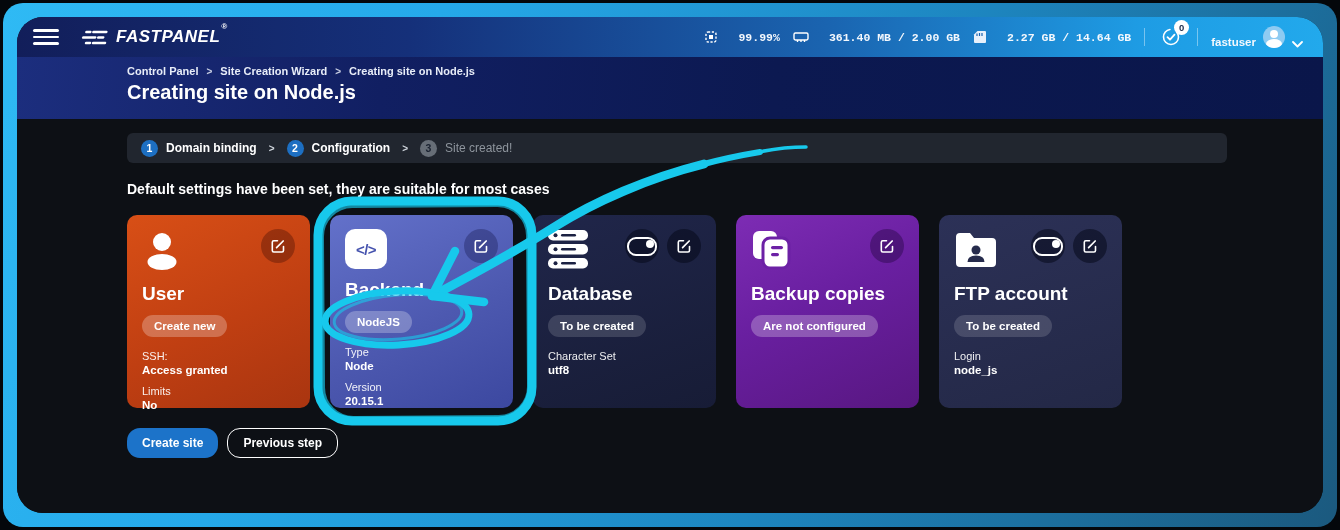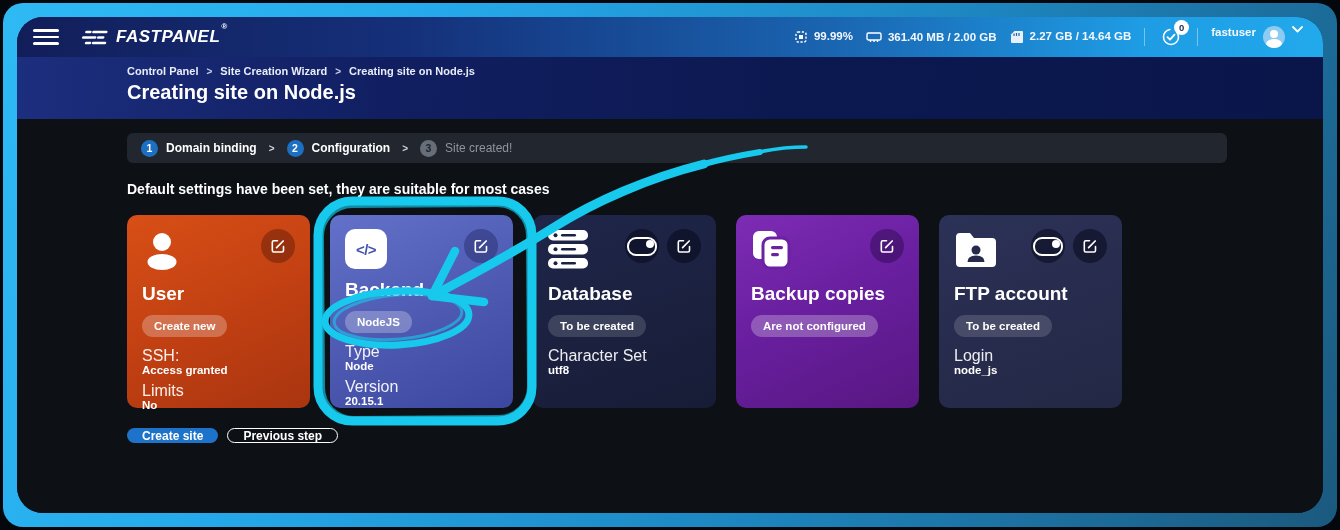--- a/index.html
+++ b/index.html
@@ -24,29 +24,29 @@
     height:40px;flex:0 0 40px;display:flex;align-items:center;
     background:linear-gradient(90deg,#121e5a 0%,#15307a 30%,#1a64b0 62%,#1e9ce4 86%,#22a9ec 100%);
     padding:0 20px 0 16px;color:#fff;
   }
   .menu-btn{width:26px;display:flex;flex-direction:column;gap:4px;cursor:pointer;margin-right:22px;}
   .menu-btn span{display:block;height:2.6px;background:#fff;border-radius:2px;}
   .logo{display:flex;align-items:center;gap:7px;}
   .logo-text{font-size:17px;font-weight:bold;font-style:italic;letter-spacing:.5px;}
   .logo-reg{font-size:8px;vertical-align:top;position:relative;top:-5px;left:1px;}
   .topbar-right{margin-left:auto;display:flex;align-items:center;gap:13px;font-size:11.5px;font-weight:bold;color:#f4f8fd;}
-  .stat{display:flex;gap:6px;white-space:nowrap;}
+  .stat{display:flex;align-items:center;gap:20px;white-space:nowrap;font-family:Liberation Mono, monospace;}
   .tb-divider{width:1px;height:18px;background:rgba(255,255,255,.4);}
   .notif{position:relative;width:26px;height:26px;display:flex;align-items:center;justify-content:center;cursor:pointer;}
   .notif-badge{
     position:absolute;top:-4px;right:-5px;background:#fff;color:#1b2a4a;
     width:15px;height:15px;border-radius:50%;font-size:9.5px;font-weight:bold;
     display:flex;align-items:center;justify-content:center;
   }
-  .user-chip{display:flex;align-items:flex-start;gap:7px;cursor:pointer;}
+  .user-chip{display:flex;align-items:flex-end;gap:7px;cursor:pointer;}
   .avatar{width:22px;height:22px;border-radius:50%;background:#8ecbf2;position:relative;overflow:hidden;}
   .avatar::before{content:"";position:absolute;left:7px;top:4px;width:8px;height:8px;border-radius:50%;background:#fff;}
   .avatar::after{content:"";position:absolute;left:3px;top:13px;width:16px;height:10px;border-radius:50%;background:#fff;}
 
   
   .header{
     flex:0 0 62px;
     background:linear-gradient(95deg,#1c2e7e 0%,#111f62 28%,#0c1951 58%,#0a164a 100%);
     padding:8px 0 8px 110px;color:#fff;box-sizing:border-box;
   }
@@ -95,32 +95,32 @@
   .toggle-pill::after{content:"";position:absolute;right:1.5px;top:1.5px;width:8px;height:8px;border-radius:50%;background:#fff;}
 
   .card-title{font-size:19px;font-weight:bold;margin:2px 0 10px;}
   .badge{
     align-self:flex-start;font-size:11.5px;font-weight:bold;color:#fff;
     padding:5px 12px;border-radius:12px;margin-bottom:12px;white-space:nowrap;
   }
   .card-user .badge,.card-backend .badge,.card-backup .badge{background:rgba(255,255,255,.26);}
   .card-db .badge,.card-ftp .badge{background:rgba(255,255,255,.15);}
   .field{margin-bottom:7px;}
-  .field-label{font-size:16px;color:rgba(255,255,255,.92);line-height:14px;}
+  .field-label{font-size:11px;color:rgba(255,255,255,.92);line-height:14px;}
   .field-value{font-size:11.5px;font-weight:bold;line-height:14px;}
 
   .code-chip{
     width:42px;height:40px;border-radius:10px;background:#fff;color:#4552ae;
     display:flex;align-items:center;justify-content:center;font-size:15px;font-weight:bold;
     letter-spacing:-.5px;
   }
 
   .actions-row{display:flex;gap:9px;margin-top:20px;}
   .btn{
-    height:15px;border-radius:13px;padding:0 15px;font-size:12px;font-weight:bold;
+    height:30px;border-radius:13px;padding:0 15px;font-size:12px;font-weight:bold;
     display:flex;align-items:center;justify-content:center;cursor:pointer;color:#fff;
     font-family:"Liberation Sans",sans-serif;border:none;
   }
   .btn-primary{background:#1c73c9;}
   .btn-ghost{background:transparent;border:1px solid #ffffff;}
 
   .annotations{position:absolute;inset:0;pointer-events:none;z-index:50;}
   svg{display:block;}
 </style>
 </head>

